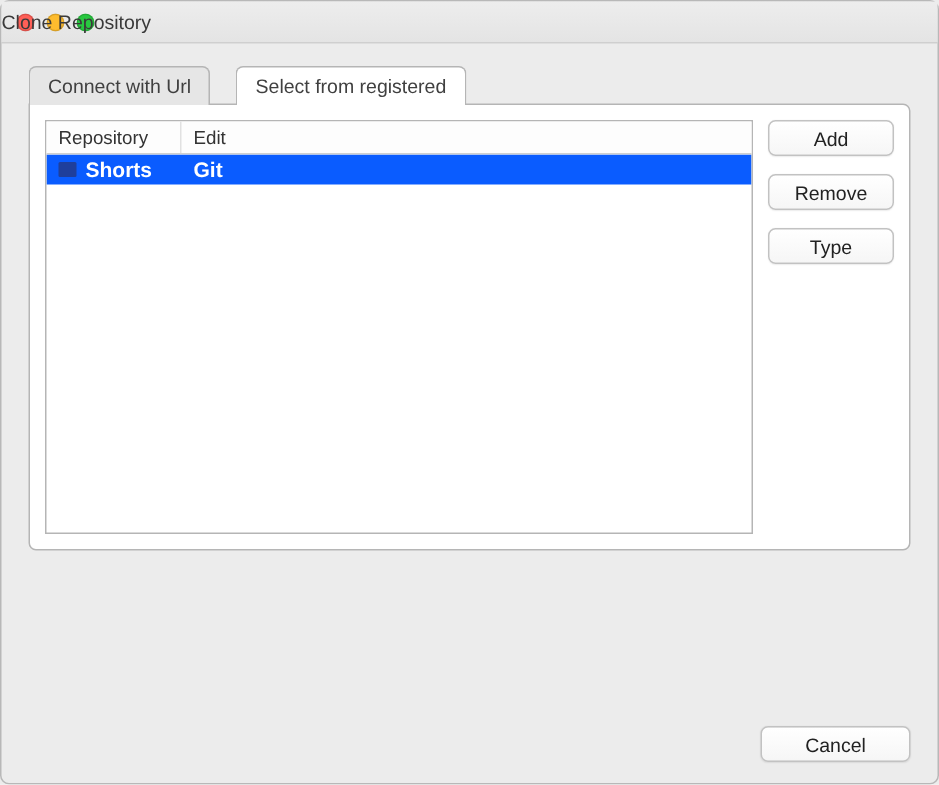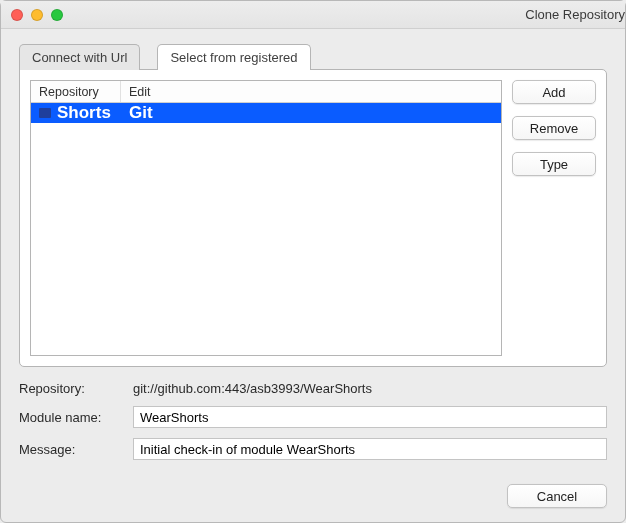--- a/index.html
+++ b/index.html
@@ -38,25 +38,24 @@
     width: 12px; height: 12px;
     border-radius: 50%;
     border: 0.5px solid rgba(0,0,0,0.15);
   }
   .tl-close { background:#ff5f57; }
   .tl-min { background:#febc2e; }
   .tl-zoom { background:#28c840; }
   .title {
     position: absolute;
     left: 0; right: 0;
-    text-align: right;
+    text-align: left;
     font-size: 13px;
     color: #3a3a3a;
     pointer-events: none;
-    margin-left: 48px;
   }
   .content {
     flex: 1;
     padding: 14px 18px 14px 18px;
     display: flex;
     flex-direction: column;
   }
   .tabrow {
     display: flex;
     align-items: flex-end;
@@ -118,21 +117,21 @@
   .th.col-repo { width: 90px; border-right: 1px solid #e1e1e1;}
   .th.col-type { flex: 1; }
   .table-body {
     flex: 1;
     overflow: auto;
   }
   .row {
     display: flex;
     height: 20px;
     align-items: center;
-    font-size: 17px;
+    font-size: 14px;
   }
   .row.selected {
     background: #0a5cff;
     color: #ffffff;
     font-weight: 600;
   }
   .td { padding: 0 8px; display: flex; align-items: center; gap: 6px;}
   .td.col-repo { width: 90px; }
   .td.col-type { flex: 1; }
   .row-icon {
@@ -231,29 +230,19 @@
         </div>
 
         <div class="side-buttons">
           <div class="btn">Add</div>
           <div class="btn">Remove</div>
           <div class="btn">Type</div>
         </div>
       </div>
     </div>
 
-    <div class="form">
-      <div class="lbl">Repository:</div>
-      <div class="val-static">git://github.com:443/asb3993/WearShorts</div>
-
-      <div class="lbl">Module name:</div>
-      <input class="input" value="WearShorts" style="">
-
-      <div class="lbl">Message:</div>
-      <input class="input" value="Initial check-in of module WearShorts" style="">
-    </div>
 
     <div class="footer">
       <div class="btn">Cancel</div>
     </div>
 
   </div>
 </div>
 
 </body></html>

